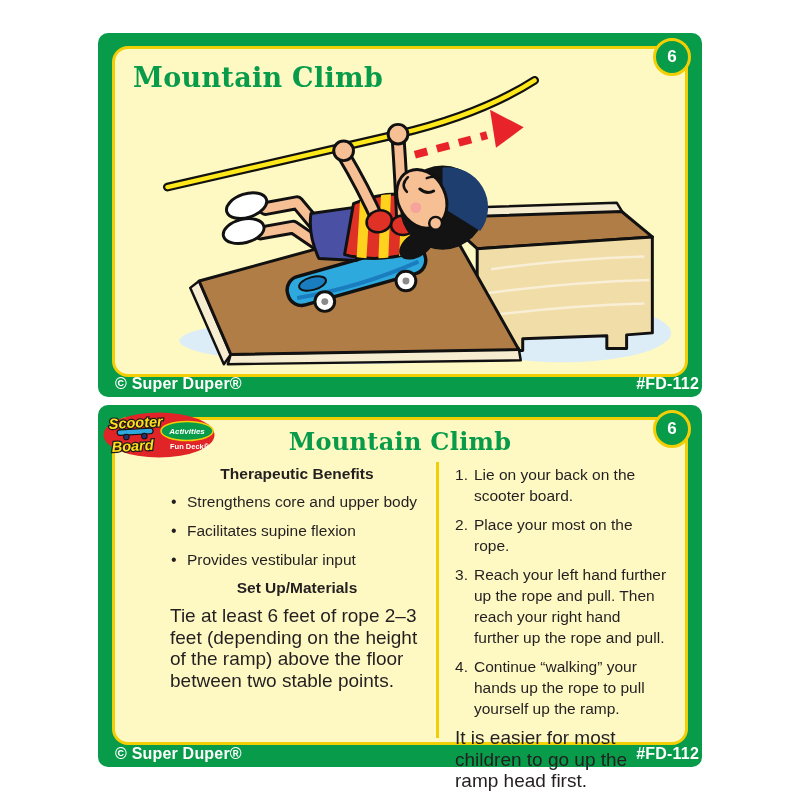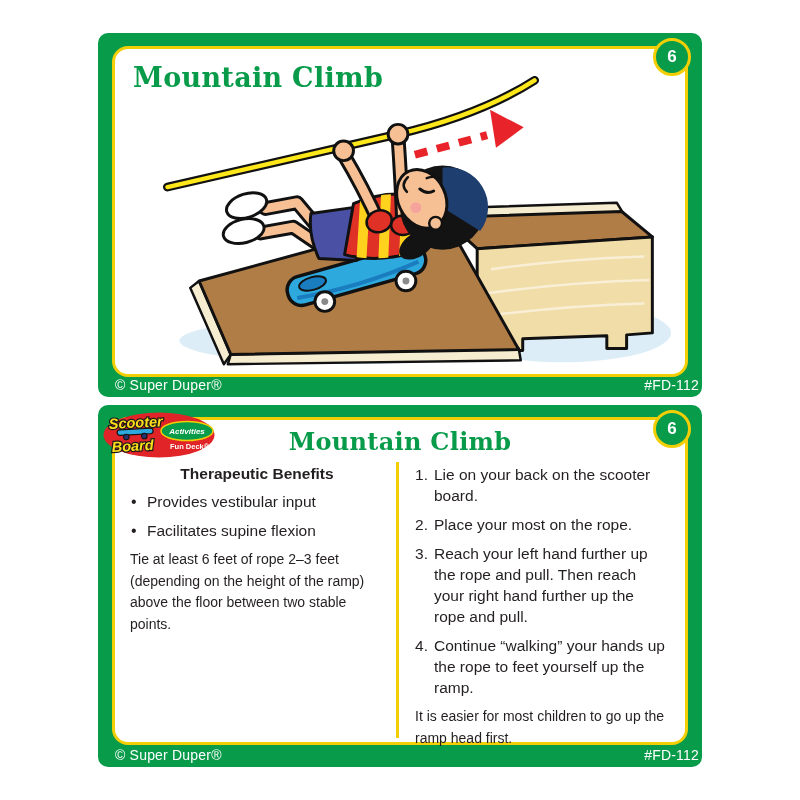--- a/index.html
+++ b/index.html
@@ -6,54 +6,54 @@
   body{
     width:800px;height:800px;position:relative;background:#ffffff;
     font-family:"Liberation Sans",sans-serif;color:#231f20;
     -webkit-font-smoothing:antialiased;
   }
   .card{position:absolute;left:98px;width:604px;background:#089b4a;border-radius:10px;}
   .card-front{top:33px;height:364px;}
   .card-back{top:405px;height:362px;}
   .inner{
     position:absolute;left:14px;right:14px;top:13px;bottom:20px;
-    background:#ffffff;border:3px solid #f2cf05;border-radius:16px;
+    background:#fef9c3;border:3px solid #f2cf05;border-radius:16px;
   }
   .card-back .inner{top:12px;bottom:22px;}
   .badge{
     position:absolute;top:5px;right:11px;width:32px;height:32px;border-radius:50%;
     background:#089b4a;border:3px solid #f2cf05;color:#fff;
     font-weight:bold;font-size:17px;line-height:32px;text-align:center;z-index:5;
   }
   .footer-left,.footer-right{
-    position:absolute;bottom:4px;color:#ffffff;font-size:14px;font-weight:normal;letter-spacing:.2px;
+    position:absolute;bottom:4px;color:#ffffff;font-size:16px;font-weight:bold;letter-spacing:.2px;
   }
   .footer-left{left:17px;}
   .footer-right{right:3px;}
 
   
   .front-title{
     position:absolute;left:18px;top:13px;z-index:2;
     font-family:"DejaVu Serif",serif;font-weight:bold;font-size:27px;color:#089b4a;letter-spacing:.3px;
   }
   .illu{position:absolute;left:0;top:0;width:100%;height:100%;}
 
   
   .logo{position:absolute;left:5px;top:7px;width:113px;height:46px;z-index:6;}
   .back-title{
     position:absolute;top:7px;left:0;width:100%;text-align:center;
     font-family:"DejaVu Serif",serif;font-weight:bold;font-size:24px;color:#089b4a;letter-spacing:.3px;
   }
   .columns{position:absolute;top:42px;left:0;right:0;bottom:2px;display:flex;}
-  .col-left{width:281px;box-sizing:border-box;padding:2px 12px 0 15px;}
+  .col-left{width:281px;box-sizing:border-box;padding:2px 12px 0 15px;margin-left:40px;}
   .divider{width:3px;background:#f2cf05;flex:none;margin-bottom:2px;}
   .col-right{flex:1;box-sizing:border-box;padding:2px 16px 0 16px;}
   .sec-heading{font-weight:bold;font-size:15.5px;text-align:center;margin:0 0 7px 0;line-height:20px;}
   .sec-heading.mt{margin-top:7px;}
-  .body-text{font-size:14px;line-height:21.5px;margin:0;}
+  .body-text{font-size:19px;line-height:21.5px;margin:0;}
   ul.bullets,ol.steps{margin:0;padding:0;list-style:none;font-size:15.5px;line-height:21px;}
   ul.bullets li{position:relative;padding-left:17px;margin-bottom:8px;}
   ul.bullets li::before{content:"\2022";position:absolute;left:1px;top:0;font-size:16px;}
   ol.steps{counter-reset:step;}
   ol.steps li{position:relative;padding-left:19px;margin-bottom:8px;counter-increment:step;}
   ol.steps li::before{content:counter(step) ".";position:absolute;left:0;top:0;}
 </style>
 </head>
 <body>
 
@@ -162,34 +162,36 @@
 </div>
 
 <div class="card card-back">
   <div class="inner">
     <div class="back-title">Mountain Climb</div>
     <div class="columns">
 
       <div class="col-left">
         <div class="sec-heading">Therapeutic Benefits</div>
         <ul class="bullets">
+            <li>Strengthens core and upper body</li>
+            <li>Facilitates supine flexion</li>
             <li>Provides vestibular input</li>
-            <li>Facilitates supine flexion</li>
           </ul>
+        <div class="sec-heading mt">Set Up/Materials</div>
         <p class="body-text">Tie at least 6 feet of rope 2–3 feet (depending on the height of the ramp) above the floor between two stable points.</p>
       </div>
 
       <div class="divider"></div>
 
       <div class="col-right">
         <ol class="steps">
             <li>Lie on your back on the scooter board.</li>
             <li>Place your most on the rope.</li>
             <li>Reach your left hand further up the rope and pull. Then reach your right hand further up the rope and pull.</li>
-            <li>Continue “walking” your hands up the rope to feet yourself up the ramp.</li>
+            <li>Continue “walking” your hands up the rope to pull yourself up the ramp.</li>
           </ol>
         <p class="body-text">It is easier for most children to go up the ramp head first.</p>
       </div>
 
     </div>
   </div>
 
   <svg class="logo" viewBox="0 0 113 46">
     <ellipse cx="56" cy="23" rx="55.5" ry="22.5" fill="#e02427"></ellipse>
     <text x="6" y="17" font-family="Liberation Sans,sans-serif" font-size="14.5" font-style="italic" font-weight="bold" fill="#ffdf1b" stroke="#1a1a1a" stroke-width="2.4" paint-order="stroke" transform="rotate(-3 6 17)">Scooter</text>

